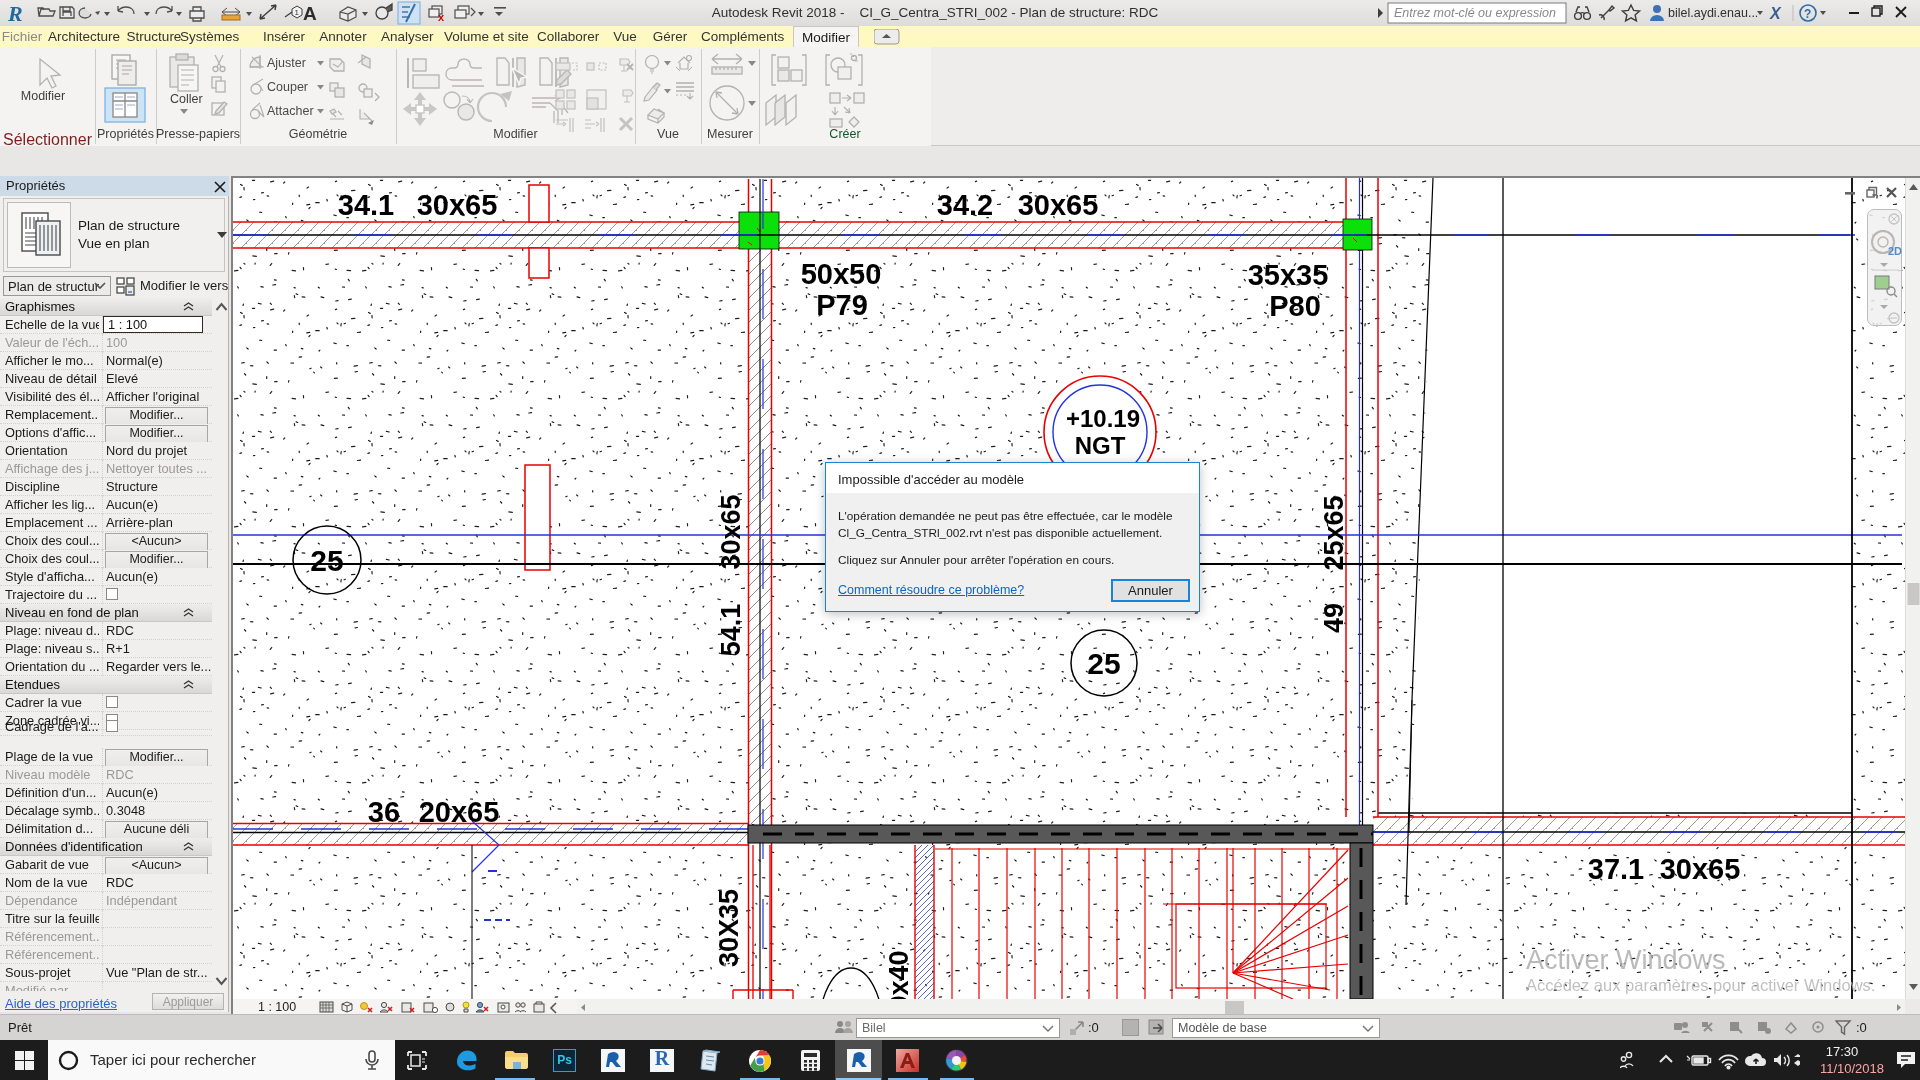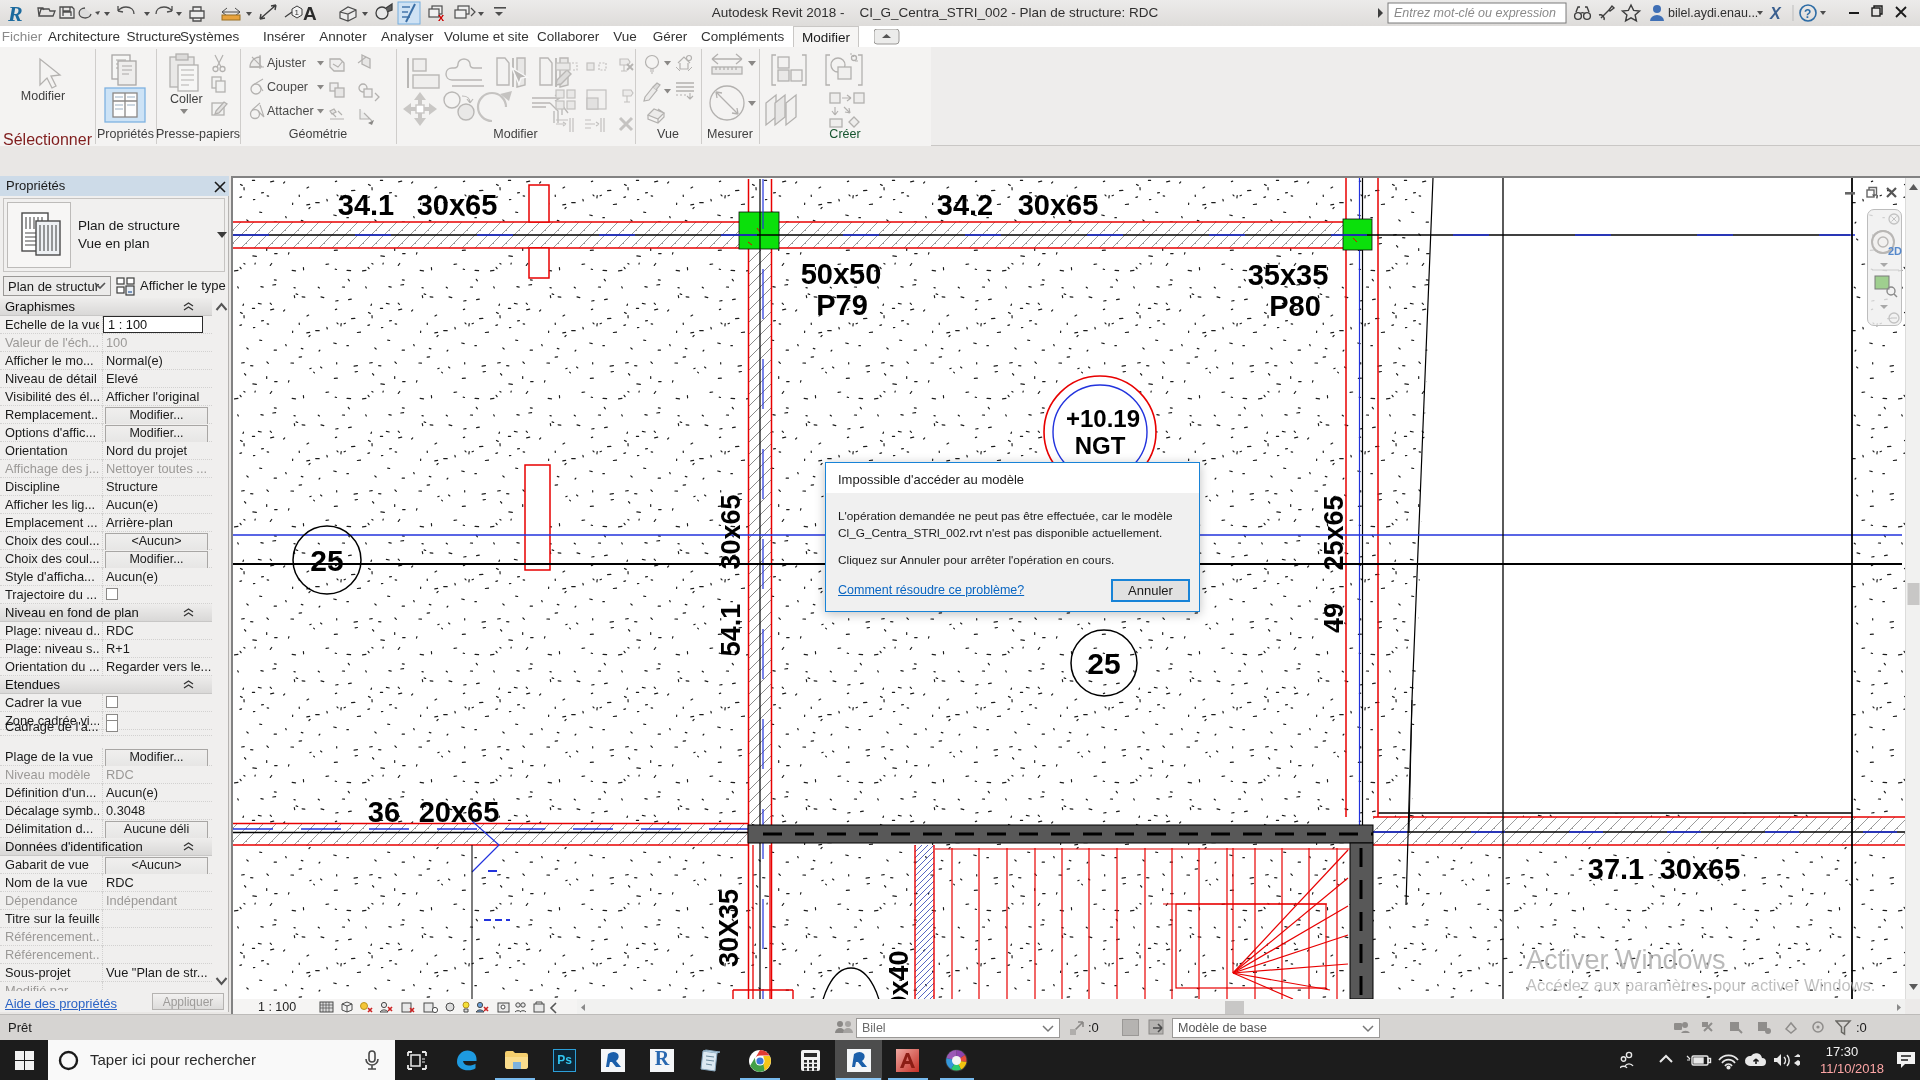--- a/index.html
+++ b/index.html
@@ -1,18 +1,18 @@
 <!DOCTYPE html>
 <html><head><meta charset="utf-8">
 <style>
 *{margin:0;padding:0;box-sizing:border-box}
 html,body{width:1920px;height:1080px;overflow:hidden}
 body{font-family:"Liberation Sans",sans-serif;background:#e9e7e5;position:relative}
 #titlebar{position:absolute;left:0;top:0;width:1920px;height:26px;background:linear-gradient(#ecebea,#dedcda)}
-#tabs{position:absolute;left:0;top:26px;width:1920px;height:21px;background:#ffffff}
+#tabs{position:absolute;left:0;top:26px;width:1920px;height:21px;background:#fef9c3}
 .tab{position:absolute;top:0;height:21px;font-size:13.5px;color:#333;text-align:center;line-height:21px;white-space:nowrap}
 #ribbon{position:absolute;left:0;top:47px;width:1920px;height:99px;background:#eeedec;border-bottom:1px solid #c9c7c5}
 #ribbon .panels{position:absolute;left:0;top:0;width:931px;height:99px;background:#f4f3f2}
 .sep{position:absolute;top:2px;height:95px;width:1px;background:#cfcdcb}
 #gap{position:absolute;left:0;top:147px;width:1920px;height:29px;background:#e9e7e5}
 #props{position:absolute;left:0;top:176px;width:229px;height:836px;background:#f0efee;border-right:1px solid #b5b3b1}
 #ptitle{position:absolute;left:0;top:0;width:229px;height:20px;background:#cddbe8;font-size:13px;color:#1a1a1a;line-height:20px;padding-left:6px}
 #view{position:absolute;left:231px;top:176px;width:1689px;height:838px;background:#fff;border-top:2px solid #828282;border-left:2px solid #828282}
 #dlg{position:absolute;left:825px;top:462px;width:375px;height:150px;background:#f0f0f0;border:1px solid #1883d7;box-shadow:0 2px 10px rgba(0,0,0,.25)}
 #statusbar{position:absolute;left:0;top:1014px;width:1920px;height:26px;background:#d6d4d2;border-top:1px solid #bdbbb9}
@@ -451,21 +451,21 @@
     </svg>
 <svg class="abs" style="left:116px;top:100px" width="20" height="20" viewBox="0 0 20 20">
       <g stroke="#3d3d3d" fill="#fff" stroke-width="1.2">
         <rect x="1" y="2" width="7" height="6"></rect>
         <rect x="11" y="2" width="7" height="6"></rect>
         <rect x="1" y="11" width="7" height="6"></rect>
         <rect x="10" y="10" width="8" height="9" fill="#e8edf2"></rect>
         <path d="M12 16 h4" stroke="#2a5a9a"></path>
       </g>
     </svg>
-<div class="abs" style="left:140px;top:102px;font-size:13px;color:#1a1a1a;white-space:nowrap">Afficher le type</div>
+<div class="abs" style="left:140px;top:102px;font-size:13px;color:#1a1a1a;white-space:nowrap">Modifier le vers</div>
 <div id="pgrid" class="abs" style="left:0;top:122px;width:229px;height:693px;overflow:hidden">
 <div class="phdr" style="top:0px">Graphismes<svg class="abs" style="right:18px;top:4px" width="11" height="10">
           <path d="M1 4 l4.5 -3 4.5 3 M1 8 l4.5 -3 4.5 3" stroke="#333" fill="none" stroke-width="1.3"></path>
         </svg></div>
 <div class="prow" style="top:18px">
         <div class="plab" style="color:#1a1a1a">Echelle de la vue</div>
         <div class="pval">
           <div class="pedit">1 : 100</div>
         </div>
       </div>

